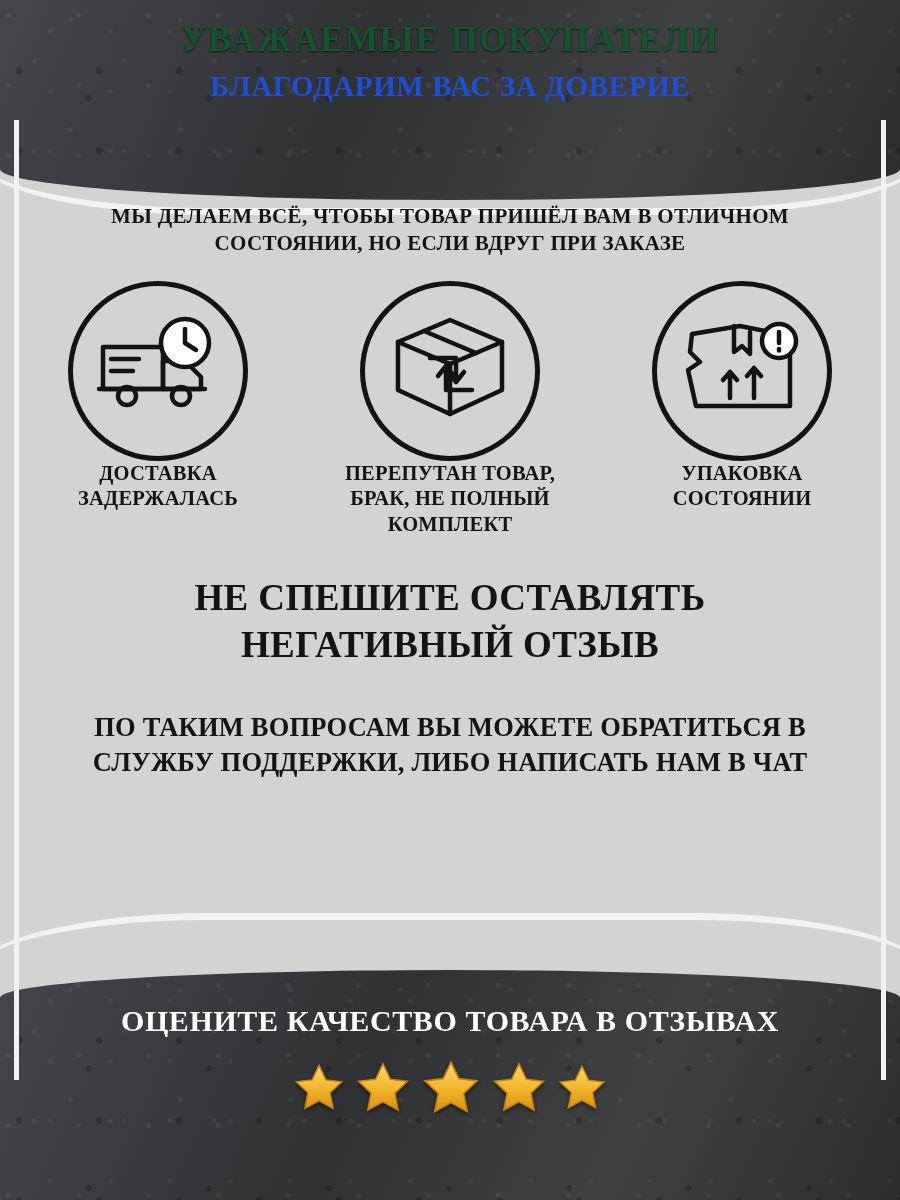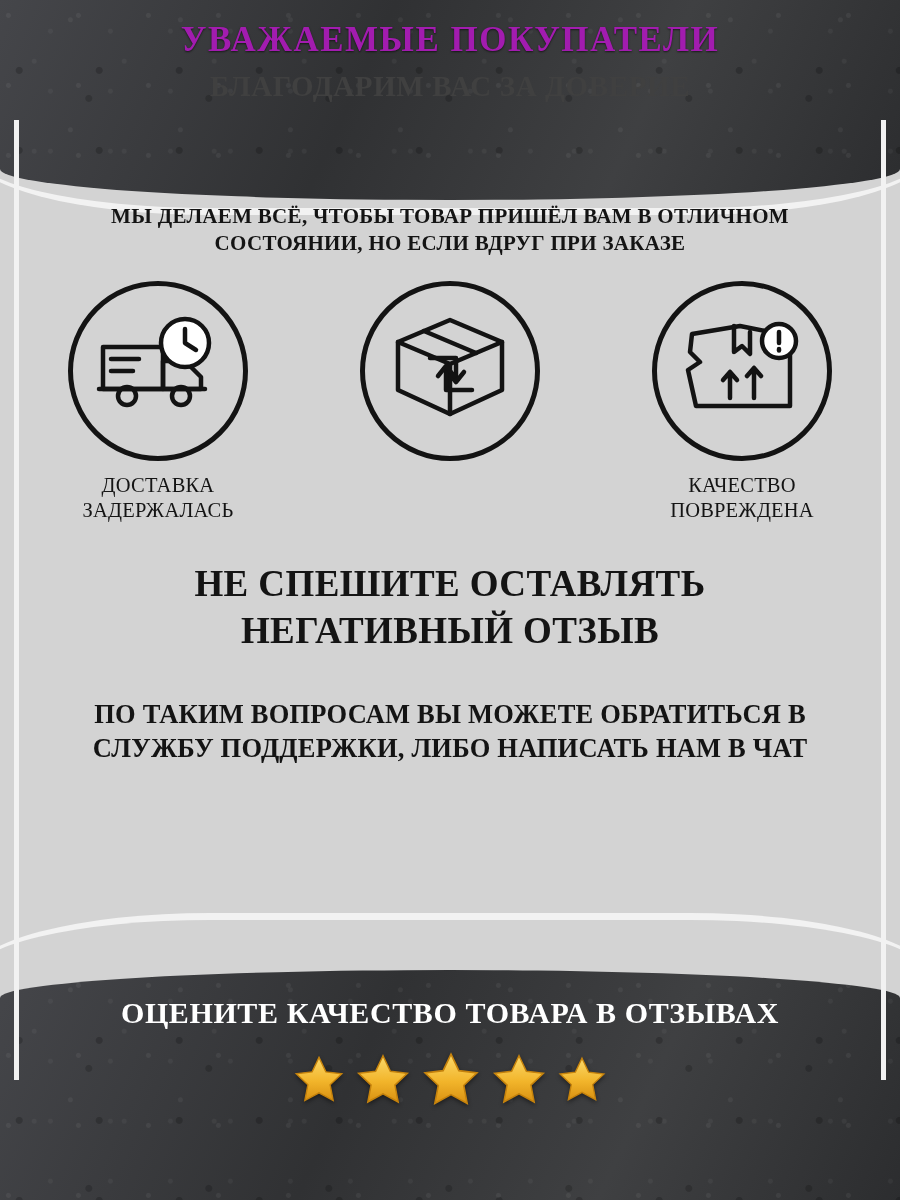--- a/index.html
+++ b/index.html
@@ -84,30 +84,30 @@
   
   .header-wrap {
     position: absolute;
     top: 20px;
     left: 0;
     width: 900px;
     text-align: center;
     z-index: 5;
   }
   .header-title {
-    color: #a21caf;
+    color: #14532d;
     font-size: 35px;
     font-weight: bold;
     letter-spacing: 1.5px;
     line-height: 1.15;
     text-shadow: 0 1px 2px rgba(0,0,0,.6);
   }
   .header-sub {
     margin-top: 9px;
-    color: #404040;
+    color: #1d4ed8;
     font-size: 29px;
     font-weight: bold;
     line-height: 1.22;
     letter-spacing: .6px;
   }
 
   
   .main {
     position: absolute;
     top: 195px;
@@ -144,23 +144,22 @@
     border: 5px solid #131313;
     border-radius: 50%;
     display: flex;
     align-items: center;
     justify-content: center;
     background: transparent;
     overflow: hidden;
   }
   .circle svg { display: block; }
   .icon-label {
-    margin-top: 12px;
     font-size: 20.5px;
-    font-weight: normal;
+    font-weight: bold;
     line-height: 1.25;
     letter-spacing: .2px;
   }
 
   
   .headline {
     margin: 36px auto 0;
     width: 760px;
     font-size: 37px;
     font-weight: bold;
@@ -173,21 +172,21 @@
     font-size: 26.5px;
     font-weight: bold;
     line-height: 1.3;
     letter-spacing: .2px;
   }
 
   
   .footer {
     position: absolute;
     left: 0;
-    bottom: 8px;
+    bottom: 0;
     width: 900px;
     height: 230px;
     z-index: 5;
     text-align: center;
   }
   .footer-title {
     margin-top: 32px;
     color: #ffffff;
     font-size: 30px;
     font-weight: bold;
@@ -259,39 +258,40 @@
             <path d="M12 32 L64 54 L116 32"></path>
             <path d="M64 54 V104"></path>
             <path d="M38 21 L90 43"></path>
 
             <path d="M44 48 H70 V70" fill="none"></path>
             <path d="M62 62 L70 72 L78 62"></path>
             <path d="M86 80 H60 V58"></path>
             <path d="M68 66 L60 56 L52 66"></path>
           </svg>
         </div>
+        <div class="icon-label">ПЕРЕПУТАН ТОВАР, БРАК, НЕ ПОЛНЫЙ КОМПЛЕКТ</div>
       </div>
 
       <div class="icon-col">
         <div class="circle">
           <svg width="128" height="122" viewBox="0 0 128 122" fill="none" stroke="#131313" stroke-width="4.5" stroke-linecap="round" stroke-linejoin="round">
 
             <path d="M14 24 L62 16 L112 26 V96 H18 L10 60 L22 52 L12 42 Z"></path>
 
             <path d="M56 16 V42 L64 36 L72 44 V22"></path>
 
             <path d="M52 88 V62 M52 62 L45 70 M52 62 L59 70"></path>
             <path d="M76 88 V58 M76 58 L69 66 M76 58 L83 66"></path>
 
             <circle cx="101" cy="31" r="17" fill="#ffffff"></circle>
             <path d="M101 22 V33"></path>
             <path d="M101 39 V40.5"></path>
           </svg>
         </div>
-        <div class="icon-label">КАЧЕСТВО ПОВРЕЖДЕНА</div>
+        <div class="icon-label">УПАКОВКА СОСТОЯНИИ</div>
       </div>
 
     </div>
 
     <div class="headline">НЕ СПЕШИТЕ ОСТАВЛЯТЬ НЕГАТИВНЫЙ ОТЗЫВ</div>
     <div class="support">ПО ТАКИМ ВОПРОСАМ ВЫ МОЖЕТЕ ОБРАТИТЬСЯ В СЛУЖБУ ПОДДЕРЖКИ, ЛИБО НАПИСАТЬ НАМ В ЧАТ</div>
   </div>
 
   <div class="footer">
     <div class="footer-title">ОЦЕНИТЕ КАЧЕСТВО ТОВАРА В ОТЗЫВАХ</div>

